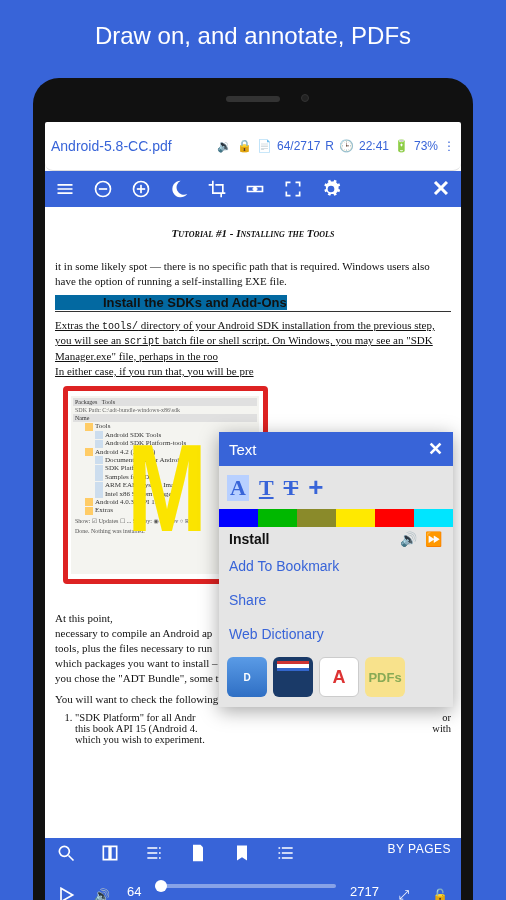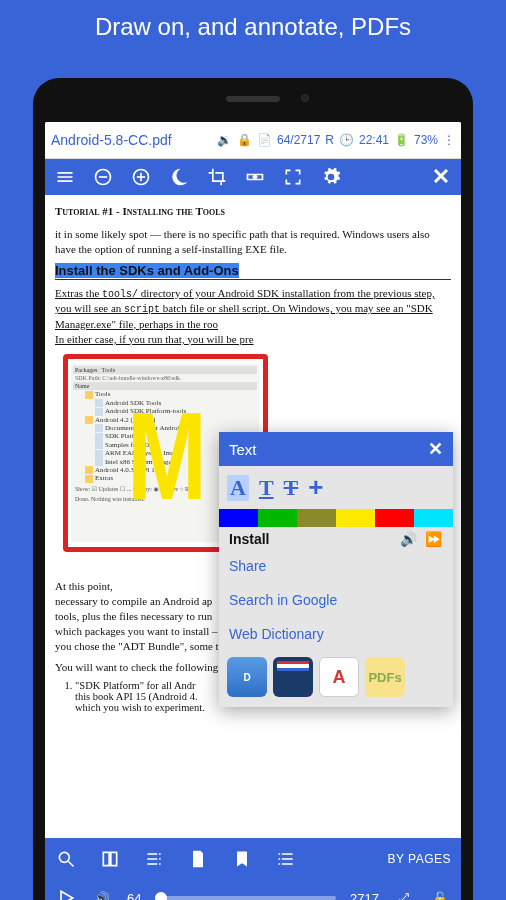--- a/index.html
+++ b/index.html
@@ -9,21 +9,21 @@
     height: 900px;
     font-family: Arial, sans-serif;
     overflow: hidden;
     position: relative;
   }
   .promo-title {
     color: #fff;
     text-align: center;
     font-size: 24px;
     font-weight: 300;
-    padding: 13px 10px 10px;
+    padding: 22px 10px 10px;
   }
   .phone {
     position: absolute;
     left: 50%;
     transform: translateX(-50%);
     top: 78px;
     width: 440px;
     height: 850px;
     background: #111;
     border-radius: 26px;
@@ -48,23 +48,24 @@
     display: flex; flex-direction: column;
     overflow: hidden;
     position: relative;
   }
   .status-bar {
     background: #fff;
     color: #3864d8;
     font-size: 12px;
     display: flex;
     align-items: center;
-    padding: 10px 6px;
+    padding: 16px 6px;
     border-bottom: 1px solid #ddd;
     font-family: Arial, sans-serif;
+    border-radius: 8px;
   }
   .status-left { flex: 1; font-size: 14px; }
   .status-right { display: flex; align-items: center; gap: 5px; font-size: 12px; }
   .status-right span { display: inline-flex; align-items: center; }
   .toolbar-blue {
     background: #3864d8;
     color: #fff;
     display: flex;
     align-items: center;
     padding: 6px 8px;
@@ -78,35 +79,37 @@
     flex: 1;
     background: #fff;
     overflow: hidden;
     position: relative;
     font-family: Georgia, 'Times New Roman', serif;
     font-size: 11px;
     color: #111;
     padding: 0 10px;
   }
   .page-title {
+    text-align: center;
     font-variant: small-caps;
     font-weight: bold;
     font-size: 11px;
-    padding: 10px 0;
+    padding: 20px 0;
+    font-style: italic;
   }
   .body-text { margin-bottom: 6px; line-height: 1.35; }
   .section-head {
     font-weight: bold;
     font-size: 13px;
     font-family: Arial, sans-serif;
     border-bottom: 1px solid #333;
     padding-bottom: 1px;
     margin: 4px 0 6px;
   }
-  .hl { background: #3b82f6; }
+  .hl { background: #0369a1; padding-left: 48px; }
   .ul { text-decoration: underline; }
   .code { font-family: 'Courier New', monospace; font-size: 10px; }
   .figure-area {
     position: relative;
     width: 100%;
     height: 210px;
     margin: 6px 0;
   }
   .red-box {
     position: absolute;
@@ -179,21 +182,21 @@
   .dict { width: 40px; height: 40px; border-radius: 6px; display:flex; align-items:center; justify-content:center; font-size:10px; font-weight:bold;}
   .dict1 { background: linear-gradient(#5a9be6,#2f6fc4); color:#fff;}
   .dict2 { background:#1a3a68; position:relative;}
   .dict2::before { content:""; position:absolute; top:4px; left:4px; right:4px; height:10px; background:linear-gradient(#c33 33%,#fff 33% 66%,#36c 66%);}
   .dict3 { background:#fff; border:1px solid #ccc; position:relative;}
   .dict3::before { content:"A"; font-size:18px; color:#d33;}
   .dict4 { background:#f8e28c; color:#8a5; font-size:13px;}
   
   .bottom-blue {
     background: #3864d8; color: #fff;
-    display: flex; align-items: center;
+    display: flex; align-items: flex-start;
     padding: 4px 10px;
     font-size: 14px;
   }
   .bottom-blue.first { gap: 22px; height: 42px;}
   .bottom-blue.first .r { margin-left:auto; font-size:12px; letter-spacing:.5px;}
   .bottom-blue svg { width:20px; height:20px; fill:#fff;}
   .bottom-blue.second { gap:14px; height: 36px; font-size:13px;}
   .bottom-blue.second .slider {
     flex:1; height:4px; background:rgba(255,255,255,.4); border-radius:2px; position:relative;
   }
@@ -398,22 +401,22 @@
         <div style="background:#ff0000"></div>
         <div style="background:#00e5ff"></div>
       </div>
       <div class="popup-word">
         <span>Install</span>
         <span class="sm">
           <span>🔊</span>
           <span>⏩</span>
         </span>
       </div>
+      <div class="popup-item">Add To Bookmark</div>
       <div class="popup-item">Share</div>
-      <div class="popup-item">Search in Google</div>
       <div class="popup-item">Web Dictionary</div>
       <div class="popup-dicts">
         <div class="dict dict1">D</div>
         <div class="dict dict2"></div>
         <div class="dict dict3"></div>
         <div class="dict dict4">PDFs</div>
       </div>
     </div>
 
   </div>

